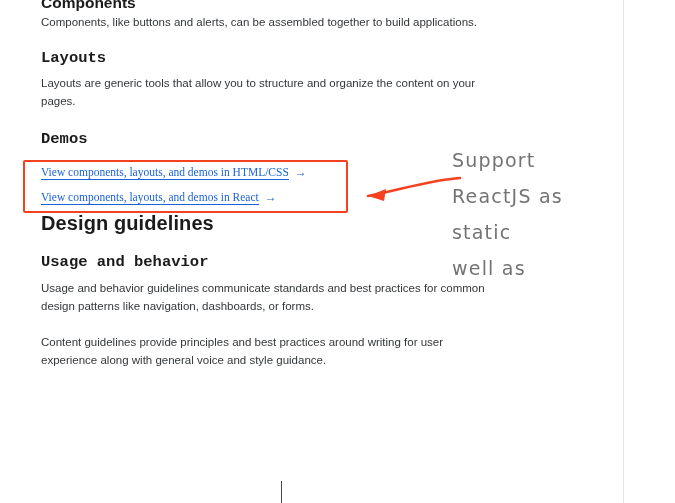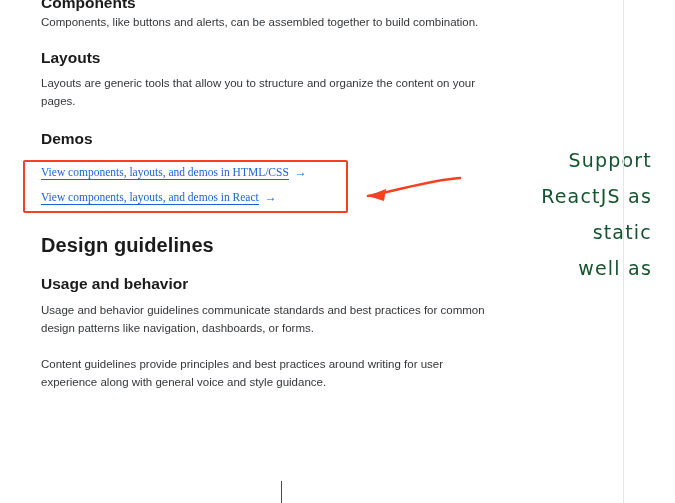--- a/index.html
+++ b/index.html
@@ -39,20 +39,21 @@
     position: absolute;
     top: -6px;
     left: 0;
   }
   h3.section-h {
     font-size: 15.5px;
     font-weight: bold;
     color: #1b1b1b;
     margin: 0 0 8px 0;
     line-height: 1.2;
+    font-family: Liberation Mono, monospace;
   }
   h2.big-h {
     font-size: 20px;
     font-weight: bold;
     color: #1b1b1b;
     margin: 0 0 10px 0;
     line-height: 1.2;
     letter-spacing: 0.1px;
   }
   p.body-t {
@@ -110,22 +111,22 @@
     width: 105px;
     height: 40px;
     pointer-events: none;
   }
   
   .anno-note {
     position: absolute;
     left: 452px;
     top: 142px;
     width: 200px;
-    text-align: right;
-    color: #14532d;
+    text-align: left;
+    color: #737373;
     font-family: "DejaVu Sans", sans-serif;
     font-size: 19px;
     line-height: 1.9;
     letter-spacing: 1.2px;
     pointer-events: none;
   }
   .anno-note .ln {
     display: block;
     white-space: nowrap;
   }
@@ -149,21 +150,21 @@
 </style>
 </head>
 <body>
 
 <div class="page">
 
   <div class="content">
 
     <div class="block" style="margin-top:4px; margin-bottom:17px;">
       <h3 class="h-top">Components</h3>
-      <p class="body-t" style="margin-top:14px;">Components, like buttons and alerts, can be assembled together to build combination.</p>
+      <p class="body-t" style="margin-top:14px;">Components, like buttons and alerts, can be assembled together to build applications.</p>
     </div>
 
     <div class="block">
       <h3 class="section-h">Layouts</h3>
       <p class="body-t">Layouts are generic tools that allow you to structure and organize the content on your pages.</p>
     </div>
 
     <div class="block" style="margin-bottom:4px;">
       <h3 class="section-h">Demos</h3>
     </div>
@@ -171,21 +172,21 @@
     <div class="links-box">
       <a class="link-row" href="#">
         <span class="label">View components, layouts, and demos in HTML/CSS</span><span class="arrow">→</span>
       </a>
       <div class="link-spacer"></div>
       <a class="link-row" href="#">
         <span class="label">View components, layouts, and demos in React</span><span class="arrow">→</span>
       </a>
     </div>
 
-    <div class="block" style="margin-top:22px; margin-bottom:18px;">
+    <div class="block" style="margin-bottom:18px;">
       <h2 class="big-h">Design guidelines</h2>
     </div>
 
 
     <div class="block">
       <h3 class="section-h">Usage and behavior</h3>
       <p class="body-t" style="width:445px;">Usage and behavior guidelines communicate standards and best practices for common design patterns like navigation, dashboards, or forms.</p>
     </div>
 
     <div class="block" style="margin-bottom:14px;">

